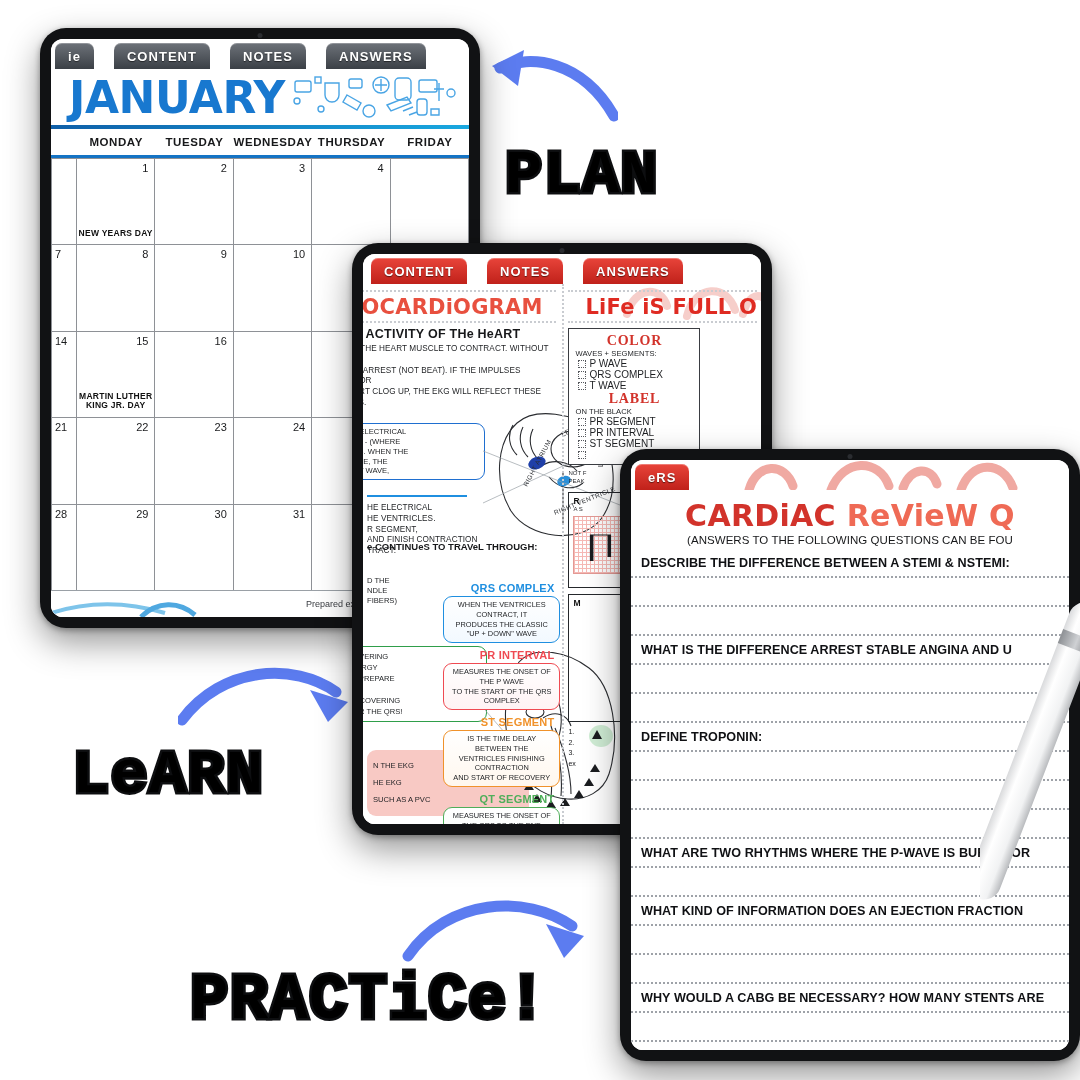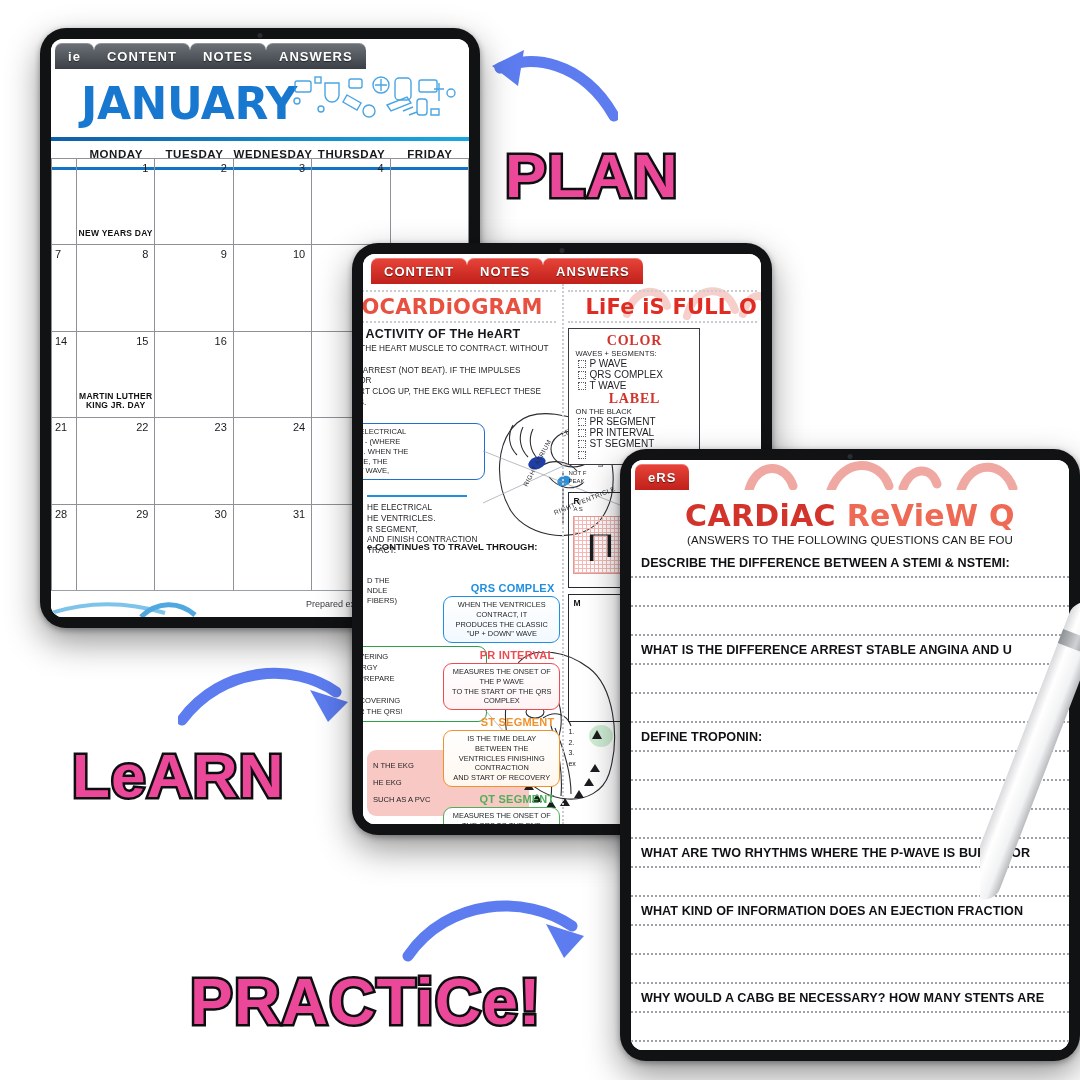--- a/index.html
+++ b/index.html
@@ -13,32 +13,32 @@
 
   
   .tablet{position:absolute;background:#111214;border-radius:26px;
     box-shadow:0 14px 34px rgba(0,0,0,.42), 0 2px 6px rgba(0,0,0,.35);}
   .tablet .bezel{position:absolute;inset:11px;background:#fff;border-radius:12px;overflow:hidden;}
   .tablet .cam{position:absolute;top:5px;left:50%;transform:translateX(-50%);
     width:5px;height:5px;border-radius:50%;background:#2a2c30;}
   .tablet .screen{position:absolute;inset:0;background:#fff;overflow:hidden;}
 
   
-  .tabstrip{position:absolute;left:0;top:0;height:30px;display:flex;align-items:flex-end;gap:0;
+  .tabstrip{position:absolute;left:0;top:0;height:30px;display:flex;align-items:flex-end;gap:20px;
      padding-left:4px;}
   .tab{height:26px;padding:0 13px;display:flex;align-items:center;justify-content:center;
     border-radius:7px 7px 0 0;font-weight:700;letter-spacing:.08em;font-size:13px;color:#fff;
     text-shadow:0 1px 1px rgba(0,0,0,.55);white-space:nowrap;}
   .tab.grey{background:linear-gradient(#6d7279,#3b4046);box-shadow:inset 0 1px 0 rgba(255,255,255,.25);}
   .tab.red{background:linear-gradient(#e8443a,#c0211a);box-shadow:inset 0 1px 0 rgba(255,255,255,.3);}
 
   
   #tablet1{left:40px;top:28px;width:440px;height:600px;}
   .cal-page{position:absolute;left:0;top:30px;right:0;bottom:0;background:#fff;}
-  .cal-title{height:68px;display:flex;align-items:center;padding-left:30px;position:relative;}
+  .cal-title{height:56px;display:flex;align-items:center;padding-left:18px;position:relative;}
   .cal-title .word{font-size:44px;font-weight:800;letter-spacing:-.01em;color:#1878cf;
      font-family:"DejaVu Sans",sans-serif;}
   .cal-doodles{position:absolute;right:8px;top:6px;width:170px;height:48px;opacity:.85;}
   .cal-rule{height:4px;background:linear-gradient(90deg,#0f5fa8,#19a8e0);}
   .dow{display:grid;grid-template-columns:26px repeat(5,1fr);height:26px;align-items:center;
      border-bottom:3px solid #1473c4;}
   .dow div{text-align:center;font-size:11.5px;letter-spacing:.05em;color:#17181a;font-weight:600;}
   .weeks{position:absolute;left:0;right:0;top:89px;bottom:26px;display:flex;flex-direction:column;}
   .wk{flex:1;display:grid;grid-template-columns:26px repeat(5,1fr);border-bottom:1px solid #8e9196;}
   .wk:first-child{border-top:1px solid #8e9196;}
@@ -108,22 +108,22 @@
      font-family:"DejaVu Sans",sans-serif;}
   .qz-title .c1{color:#d2332b;} .qz-title .c2{color:#ef6a55;}
   .qz-sub{font-size:11.5px;color:#17181a;letter-spacing:.005em;white-space:nowrap;margin-top:1px;}
   .qz-lines{margin-top:3px;}
   .qline{height:29px;border-bottom:2px dotted #9ea2a8;display:flex;align-items:center;
      padding-left:10px;box-sizing:border-box;}
   .qline span{font-size:12.6px;font-weight:700;color:#101114;letter-spacing:.005em;white-space:nowrap;}
   .qz-bg{position:absolute;inset:0;pointer-events:none;}
 
   
-  .wordart{position:absolute;font-family:Liberation Sans, sans-serif;font-weight:800;
-     color:#ec4899;-webkit-text-stroke:5px #0d0e10;paint-order:stroke fill;
+  .wordart{position:absolute;font-family:Liberation Mono, monospace;font-weight:800;
+     color:#000000;-webkit-text-stroke:5px #0d0e10;paint-order:stroke fill;
      letter-spacing:.02em;white-space:nowrap;}
   #wa-plan{left:505px;top:140px;font-size:62px;}
   #wa-learn{left:72px;top:740px;font-size:62px;}
   #wa-practice{left:190px;top:965px;font-size:64px;}
 
   .arrow{position:absolute;}
 </style>
 </head>
 <body>
 

